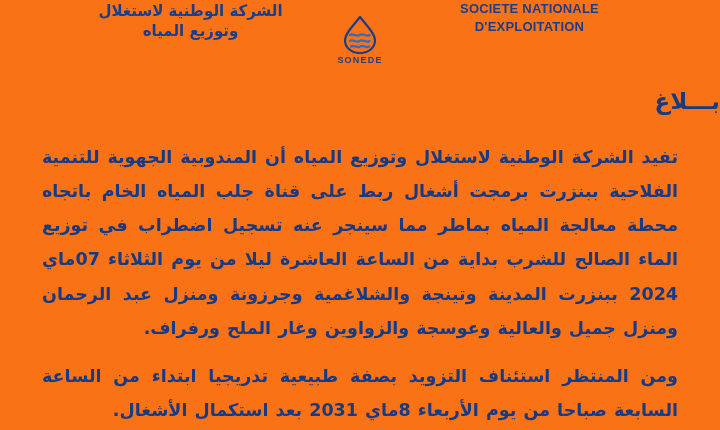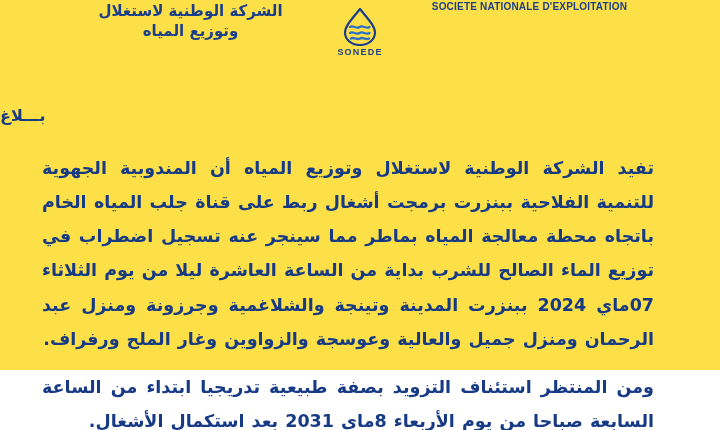--- a/index.html
+++ b/index.html
@@ -10,23 +10,23 @@
     width: 720px;
     height: 430px;
     background: #ffffff;
     font-family: "DejaVu Sans", "Liberation Sans", sans-serif;
     overflow: hidden;
     position: relative;
   }
   .page {
     position: relative;
     width: 720px;
-    height: 370px;
+    height: 430px;
     box-sizing: border-box;
-    background: #fde047;
+    background: #f97316;
   }
 
   
   .header {
     position: relative;
     height: 58px;
     width: 100%;
     display: flex;
     flex-direction: row-reverse;
     align-items: flex-start;
@@ -40,64 +40,64 @@
     font-weight: bold;
     text-align: center;
     line-height: 1.25;
     width: 215px;
     margin-top: 2px;
     letter-spacing: 0px;
     transform: scaleY(1.05);
   }
   .brand-fr {
     color: #1b3e8c;
-    font-size: 10px;
+    font-size: 13px;
     font-weight: bold;
     text-align: center;
     line-height: 1.35;
     width: 215px;
     margin-top: 0px;
     font-family: "Liberation Sans", sans-serif;
     letter-spacing: 0.2px;
   }
   .logo-wrap {
     width: 112px;
     display: flex;
     flex-direction: column;
     align-items: center;
     margin: 0 6px;
-    padding-top: 8px;
+    padding-top: 16px;
   }
   .logo-mark {
     width: 56px;
     height: 38px;
     position: relative;
   }
   .logo-name {
     color: #1b3e8c;
     font-size: 9px;
     font-weight: bold;
     letter-spacing: 1.2px;
     font-family: "Liberation Sans", sans-serif;
     margin-top: 1px;
   }
 
   
   .doc-title {
-    margin-top: 48px;
-    text-align: left;
+    margin-top: 30px;
+    text-align: right;
     color: #173a85;
-    font-size: 16px;
+    font-size: 23px;
     font-weight: bold;
     letter-spacing: 3px;
   }
 
   
   .body-wrap {
-    margin: 26px 66px 0 42px;
+    margin: 26px 42px 0 42px;
     direction: rtl;
   }
   .para {
     color: #173a85;
     font-size: 17.5px;
     font-weight: bold;
     line-height: 1.95;
     text-align: justify;
     text-align-last: right;
     margin: 0 0 14px 0;

